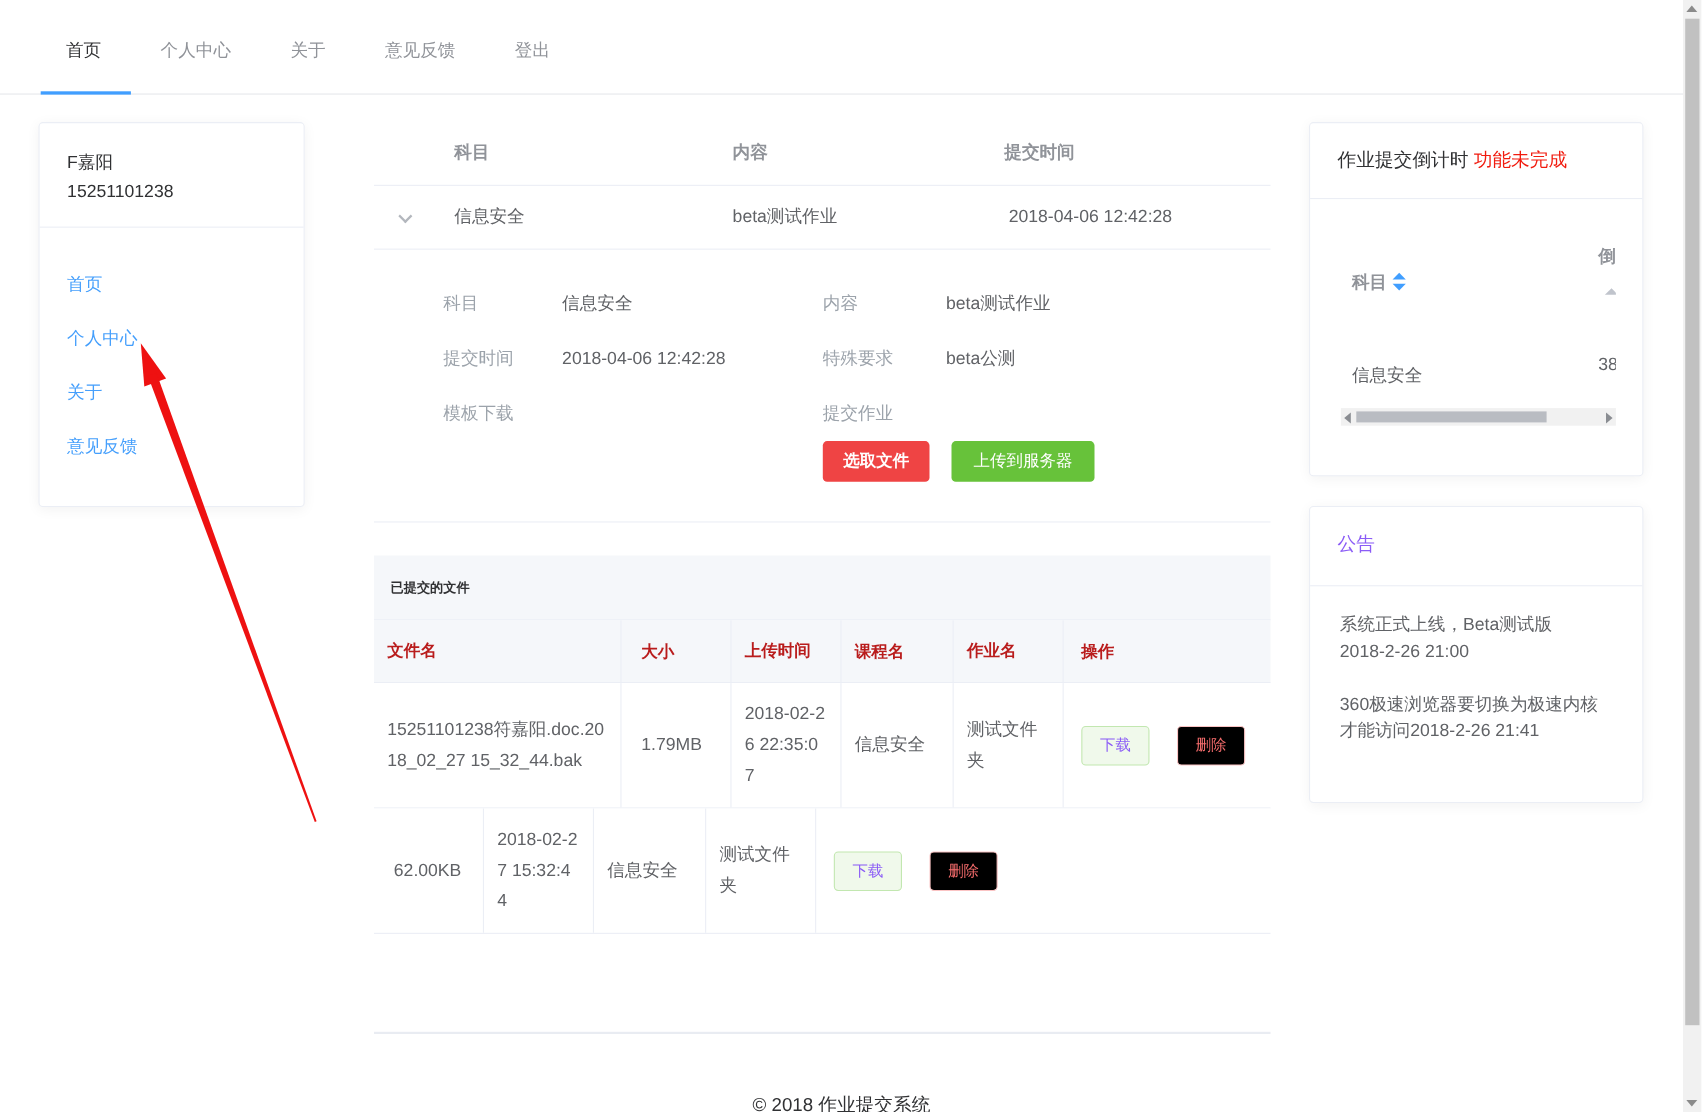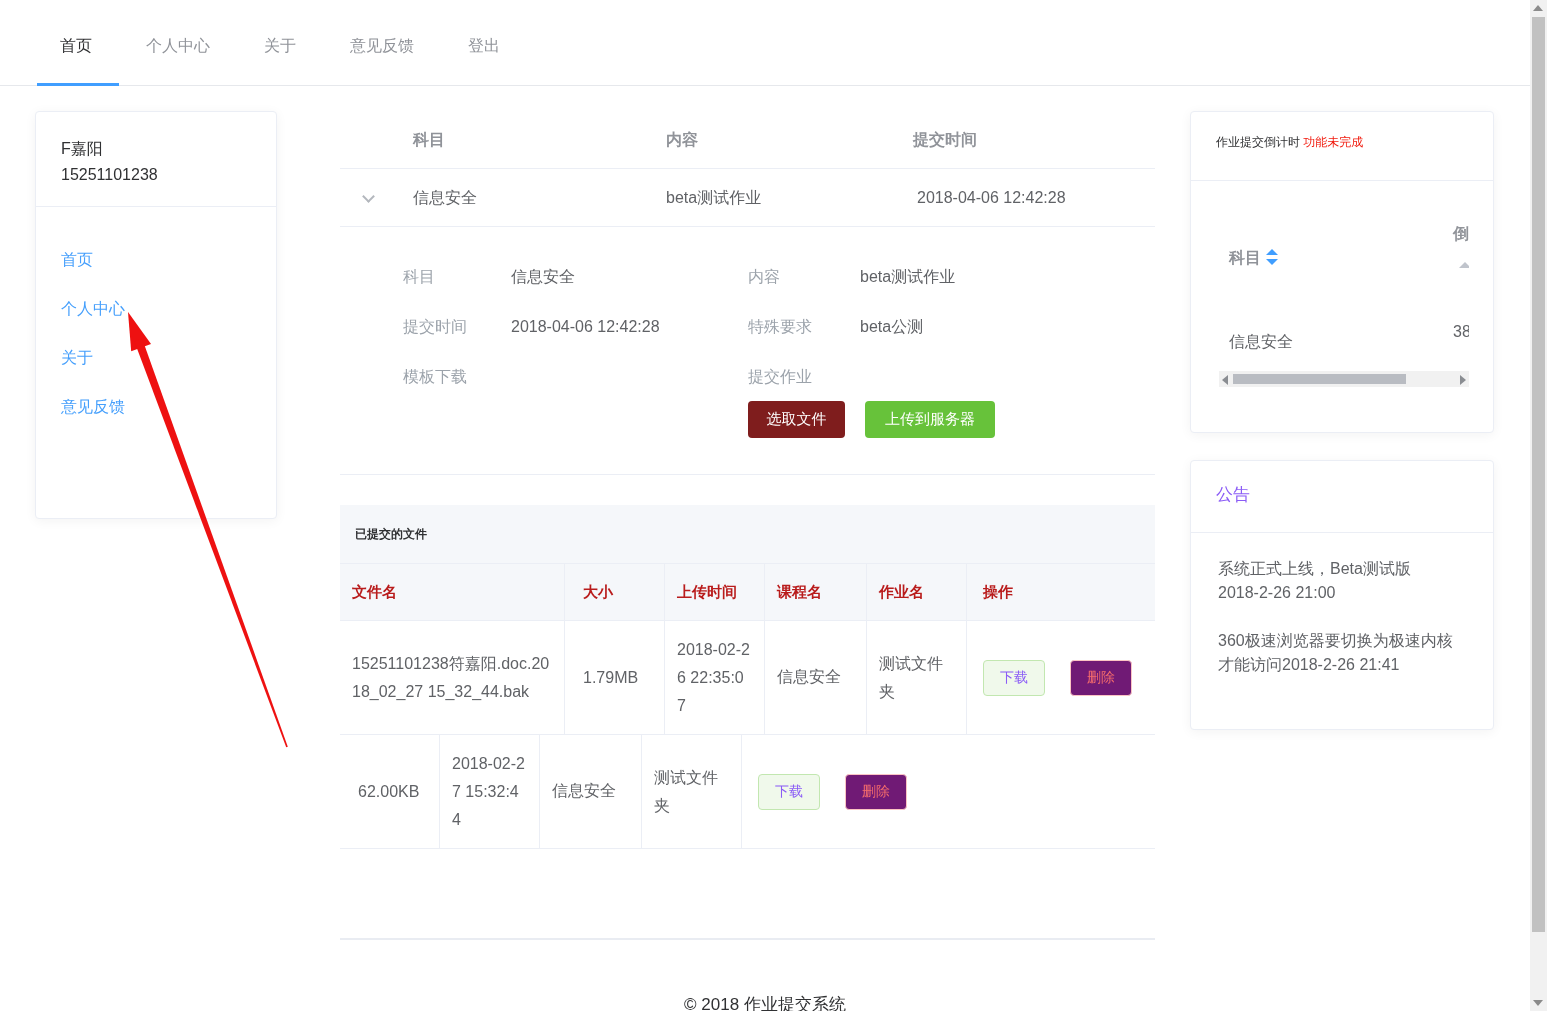--- a/index.html
+++ b/index.html
@@ -14,21 +14,21 @@
     font-size:16px; color:#909399; cursor:pointer; position:relative; }
   .nav-tab.active { color:#303133; }
   .nav-tab.active::after { content:""; position:absolute; left:4px; right:0; bottom:-1px;
     height:3px; background:#409eff; }
 
   
   .panel { position:absolute; background:#fff; border:1px solid #ebeef5; border-radius:4px;
     box-shadow:0 2px 12px rgba(0,0,0,.05); }
 
   
-  .side-panel { left:35px; top:111px; width:242px; height:408px; }
+  .side-panel { left:35px; top:111px; width:242px; height:350px; }
   .side-name { padding:24px 0 0 25px; font-size:16px; color:#303133; line-height:26px; }
   .side-id { padding:0 0 18px 25px; font-size:16px; color:#303133; line-height:26px;
     border-bottom:1px solid #ebeef5; }
   .side-links { padding:28px 0 0 25px; }
   .side-link { display:block; font-size:16px; color:#459ffc; line-height:49px; cursor:pointer; }
 
   
   .main { position:absolute; left:340px; top:110px; width:815px; }
   .hw-header { position:relative; height:59px; border-bottom:1px solid #ebeef5; }
   .hw-header span { position:absolute; top:0; line-height:59px; font-size:16px;
@@ -41,21 +41,21 @@
     border-right:2px solid #b3b7bd; border-bottom:2px solid #b3b7bd;
     transform:rotate(45deg); cursor:pointer; }
   .hw-detail { position:relative; height:248px; border-bottom:1px solid #ebeef5; }
   .hw-detail .lbl { position:absolute; font-size:16px; color:#9ca3ab; line-height:28px; }
   .hw-detail .val { position:absolute; font-size:16px; color:#606266; line-height:28px; }
   .d-r1 { top:36px; } .d-r2 { top:86px; } .d-r3 { top:136px; }
   .d-c1l { left:63px; } .d-c1v { left:171px; } .d-c2l { left:408px; } .d-c2v { left:520px; }
   .tpl-link { position:absolute; left:63px; top:187px; font-size:17px; color:#409eff;
     cursor:pointer; line-height:26px; }
   .btn-pick { position:absolute; left:408px; top:174px; width:97px; height:37px;
-    background:#7f1d1d; color:#fff; font-size:15px; border:none; border-radius:4px; cursor:pointer; }
+    background:#ef4444; color:#fff; font-size:15px; border:none; border-radius:4px; cursor:pointer;font-weight:bold; }
   .btn-upload { position:absolute; left:525px; top:174px; width:130px; height:37px;
     background:#67c23a; color:#fff; font-size:15px; border:none; border-radius:4px; cursor:pointer; }
 
   
   .files-panel { position:absolute; left:340px; top:505px; width:815px; height:435px;
     border-bottom:2px solid #e9ecf2; }
   .files-title { height:59px; background:#f5f7fa; border-bottom:1px solid #ebeef5;
     line-height:59px; padding-left:15px; font-size:12px; font-weight:700; color:#303133; }
   .files-header { height:57px; background:#f5f7fa; border-bottom:1px solid #ebeef5; display:flex; }
   .files-header .fc { display:flex; align-items:center; font-size:15px; font-weight:700;
@@ -65,26 +65,26 @@
   .fc { padding:0 12px; border-right:1px solid #ebeef5; overflow:hidden; }
   .fc:last-child { border-right:none; }
   .fc-name { width:225px; word-break:break-all; line-height:28px; }
   .fc-size { width:100px; padding-left:18px; }
   .fc-time { width:100px; word-break:break-all; line-height:28px; }
   .fc-course { width:102px; }
   .fc-hw { width:100px; word-break:break-all; line-height:28px; }
   .fc-op { width:188px; padding-left:16px; }
   .btn-dl { width:62px; height:36px; background:#f0f9eb; border:1px solid #c2e7b0;
     color:#8b5cf6; font-size:14px; border-radius:4px; cursor:pointer; }
-  .btn-del { width:62px; height:36px; background:#701a75; border:1px solid #fbc4c4;
+  .btn-del { width:62px; height:36px; background:#000000; border:1px solid #fbc4c4;
     color:#f56c6c; font-size:14px; border-radius:4px; cursor:pointer; margin-left:25px; }
 
   
   .ct-panel { left:1190px; top:111px; width:304px; height:322px; }
-  .ct-title { padding:22px 0 0 25px; font-size:12px; color:#303133; height:69px;
+  .ct-title { padding:22px 0 0 25px; font-size:17px; color:#303133; height:69px;
     border-bottom:1px solid #ebeef5; }
   .ct-notice { color:#f11b0e; }
   .ct-viewport { position:absolute; left:28px; top:90px; width:250px; height:165px; overflow:hidden; }
   .ct-col-h { position:absolute; font-size:16px; font-weight:700; color:#909399; line-height:20px; }
   .ct-cell { position:absolute; font-size:16px; color:#606266; line-height:20px; white-space:nowrap; }
   .sort-carets { display:inline-block; position:relative; width:12px; height:16px;
     vertical-align:-2px; margin-left:5px; cursor:pointer; }
   .caret-up,.caret-dn { position:absolute; left:0; width:0; height:0;
     border-left:6px solid transparent; border-right:6px solid transparent; }
   .caret-up { top:0; border-bottom:6px solid #409eff; }

